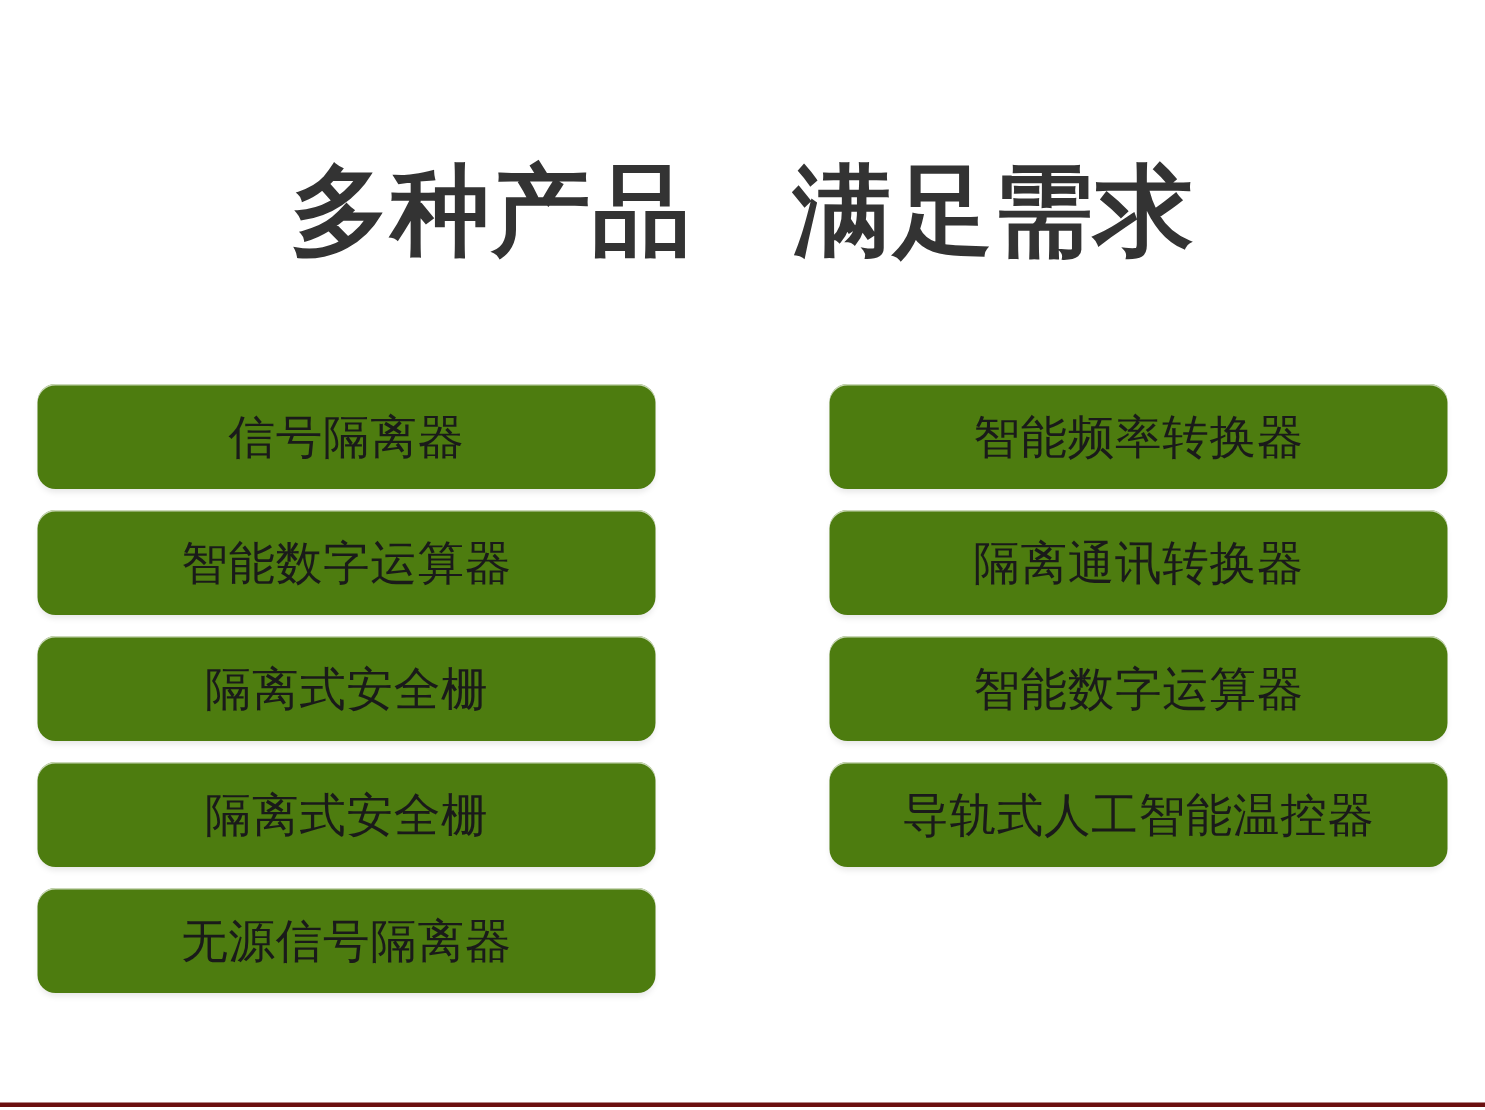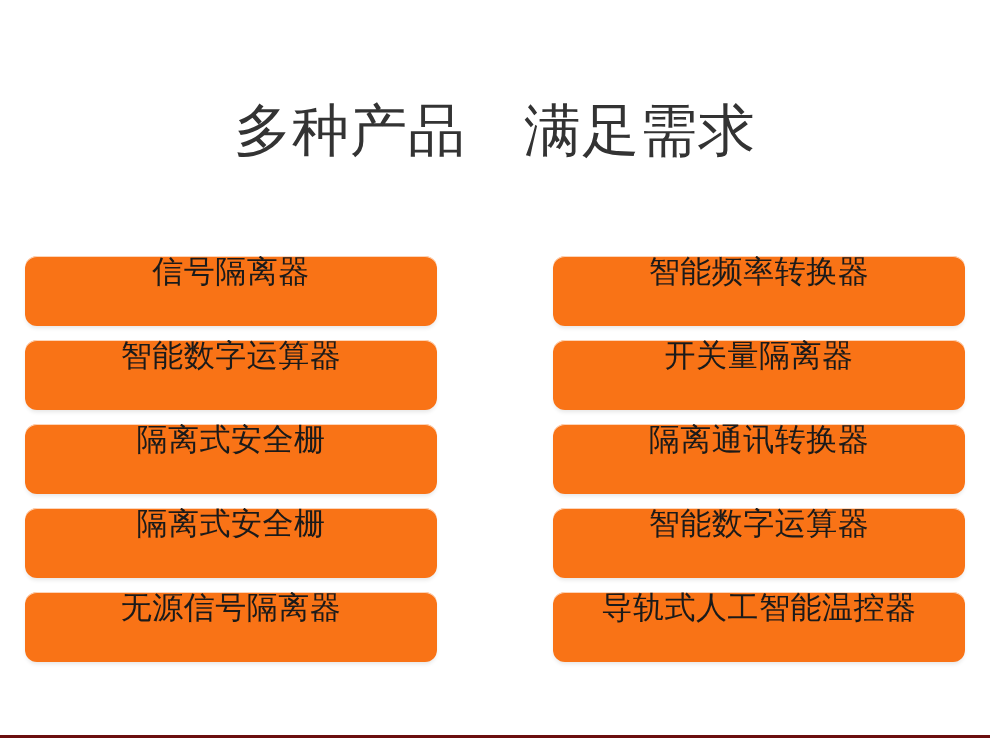--- a/index.html
+++ b/index.html
@@ -27,23 +27,23 @@
   .title-block {
     position: absolute;
     top: 62px;
     left: 0;
     width: 990px;
     text-align: center;
   }
 
   .title {
     display: inline-block;
-    font-size: 57px;
+    font-size: 66px;
     line-height: 1.06;
-    font-weight: 400;
+    font-weight: 700;
     color: #333333;
     letter-spacing: 1px;
     white-space: pre;
     -webkit-font-smoothing: antialiased;
   }
 
   
   .columns {
     position: absolute;
     top: 256px;
@@ -58,24 +58,24 @@
   .column {
     width: 412px;
     display: flex;
     flex-direction: column;
     gap: 14px;
   }
 
   .pill {
     height: 70px;
     box-sizing: border-box;
-    background: #f97316;
+    background: #4d7c0f;
     border-radius: 12px;
     display: flex;
-    align-items: flex-start;
+    align-items: center;
     justify-content: center;
     box-shadow: 0 3px 4px -1px rgba(0, 0, 0, 0.10),
                 0 1px 0 0 rgba(255, 255, 255, 0.7) inset;
     overflow: hidden;
   }
 
   .pill-label {
     font-size: 31px;
     line-height: 1;
     font-weight: 400;
@@ -122,23 +122,20 @@
       <div class="pill">
         <span class="pill-label">无源信号隔离器</span>
       </div>
     </div>
 
     <div class="column">
       <div class="pill">
         <span class="pill-label">智能频率转换器</span>
       </div>
       <div class="pill">
-        <span class="pill-label">开关量隔离器</span>
-      </div>
-      <div class="pill">
         <span class="pill-label">隔离通讯转换器</span>
       </div>
       <div class="pill">
         <span class="pill-label">智能数字运算器</span>
       </div>
       <div class="pill">
         <span class="pill-label">导轨式人工智能温控器</span>
       </div>
     </div>
 

